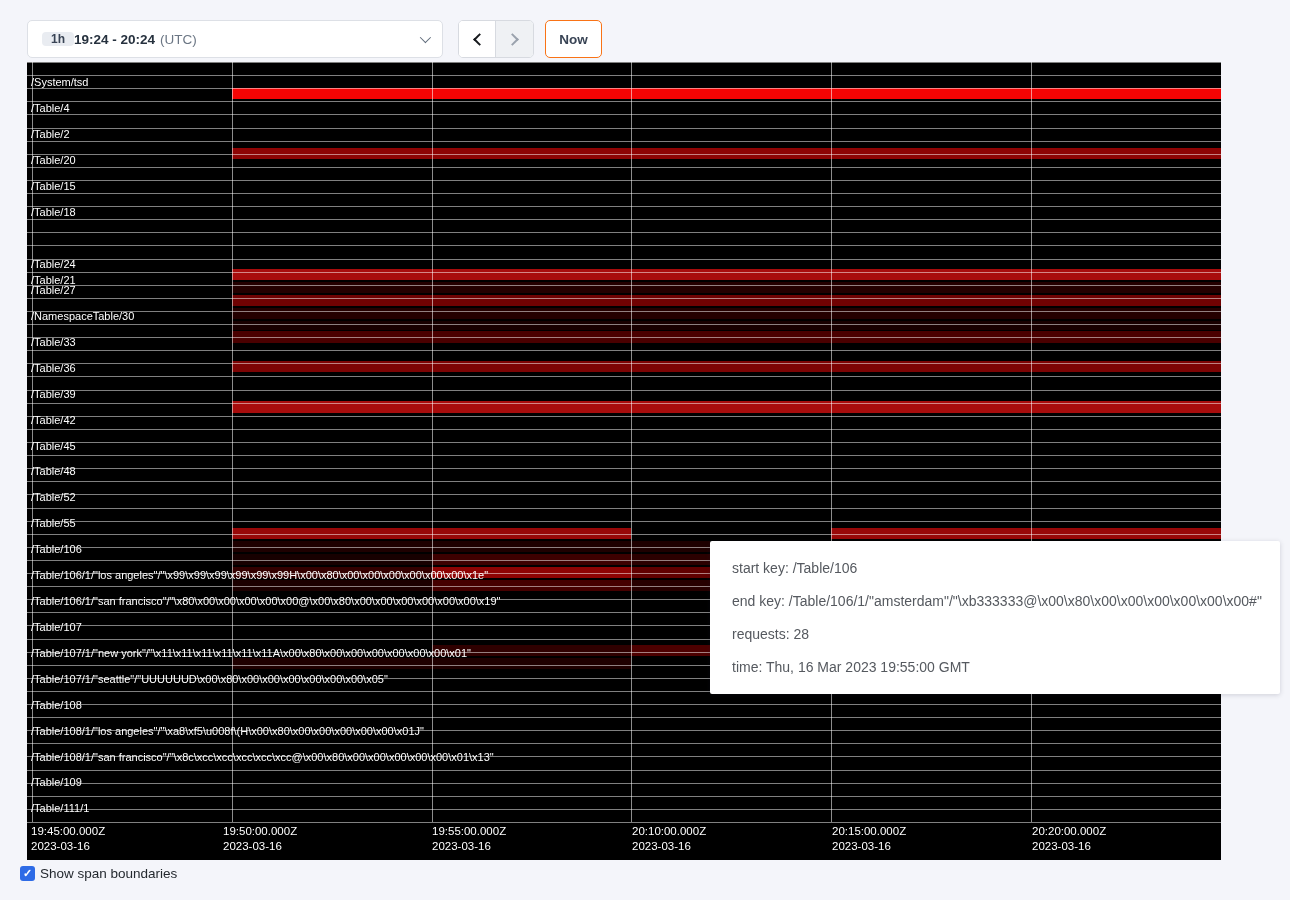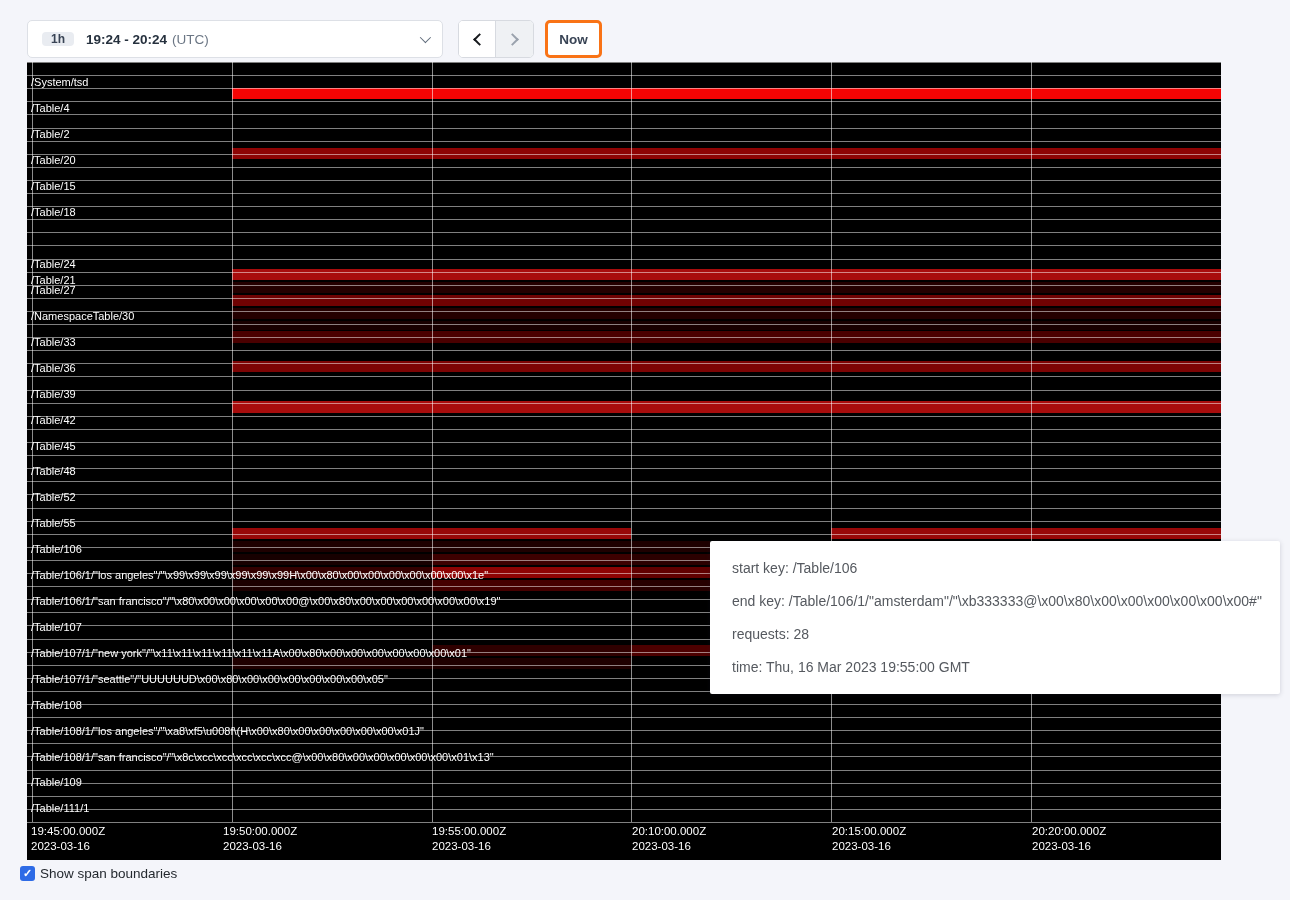--- a/index.html
+++ b/index.html
@@ -12,21 +12,21 @@
 
   
   .toolbar { position:absolute; left:0; top:0; width:1290px; height:62px; }
   .time-selector {
     position:absolute; left:27px; top:20px; width:416px; height:38px;
     background:#ffffff; border:1px solid #dde0e6; border-radius:5px;
     display:flex; align-items:center; padding:0 14px; cursor:pointer;
   }
   .dur-badge {
     background:#e9ecf1; border-radius:4px; padding:0 9px;
-    font-size:12px; font-weight:700; color:#394455; margin-right:12px;
+    font-size:12px; font-weight:700; color:#394455; 
   }
   .range-text { font-size:13.5px; font-weight:700; color:#26313e; }
   .tz-text { font-size:13.5px; font-weight:400; color:#6b7684; margin-left:5px; }
   .chev-down {
     margin-left:auto; width:8px; height:8px;
     border-right:1.7px solid #5f6b7a; border-bottom:1.7px solid #5f6b7a;
     transform:rotate(45deg) translateY(-2px);
   }
   .nav-group {
     position:absolute; left:458px; top:20px; width:76px; height:38px;
@@ -34,21 +34,21 @@
     display:flex; background:#ffffff;
   }
   .nav-btn { width:50%; height:100%; display:flex; align-items:center; justify-content:center; cursor:pointer; }
   .nav-btn.prev { background:#ffffff; border-right:1px solid #d7dae0; }
   .nav-btn.next { background:#eff1f4; cursor:default; }
   .chev { width:9px; height:9px; border-style:solid; border-width:2.6px 2.6px 0 0; }
   .chev.left  { border-color:#16191d; transform:rotate(-135deg); margin-left:4px; }
   .chev.right { border-color:#9aa2ad; transform:rotate(45deg); margin-right:4px; }
   .now-btn {
     position:absolute; left:545px; top:20px; width:57px; height:38px;
-    background:#ffffff; border:3px solid #f97316; border-radius:5px;
+    background:#ffffff; border:1px solid #f97316; border-radius:5px;
     font-size:13.5px; font-weight:700; color:#394455;
     display:flex; align-items:center; justify-content:center; cursor:pointer;
   }
 
   
   .canvas {
     position:absolute; left:27px; top:62px; width:1194px; height:798px;
     background:#000000; overflow:hidden;
   }
   .band { position:absolute; }

